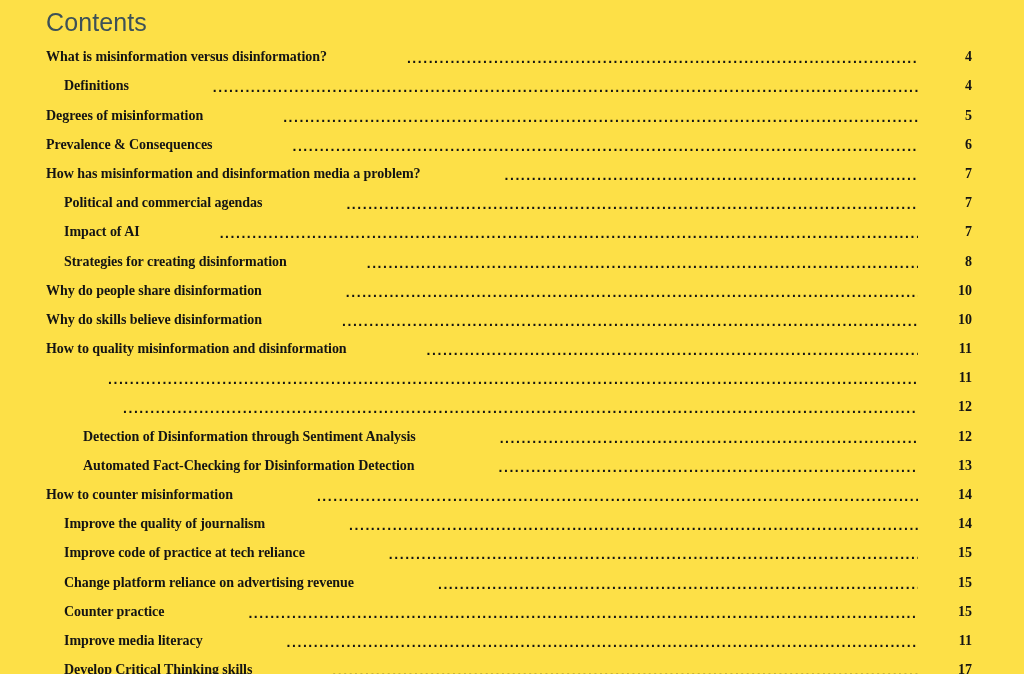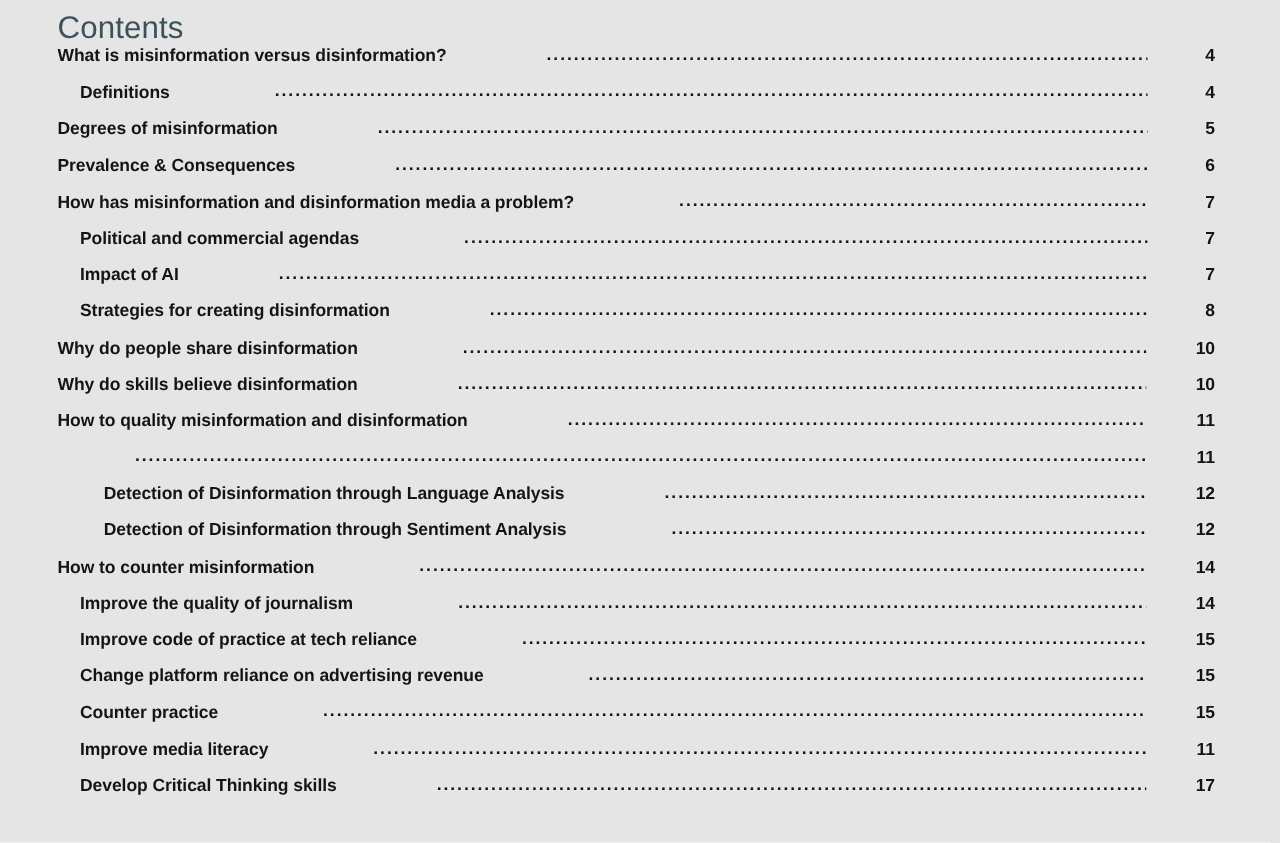--- a/index.html
+++ b/index.html
@@ -12,21 +12,21 @@
     height: 674px;
     background: #ffffff;
     font-family: "Liberation Sans", sans-serif;
     overflow: hidden;
   }
 
   .page {
     position: relative;
     width: 1024px;
     height: 674px;
-    background: #e5e5e5;
+    background: #fde047;
     box-sizing: border-box;
     padding: 0;
   }
 
   .toc-heading {
     position: absolute;
     left: 46px;
     top: 7px;
     font-family: "Liberation Sans", sans-serif;
     font-size: 25px;
@@ -39,25 +39,25 @@
 
   .toc-list {
     position: absolute;
     left: 46px;
     top: 36px;
     width: 926px;
   }
 
   .toc-entry {
     display: flex;
-    align-items: flex-start;
+    align-items: flex-end;
     width: 100%;
     height: 29.2px;
     box-sizing: border-box;
-    font-family: Liberation Sans, sans-serif;
+    font-family: Liberation Serif, serif;
     font-size: 14px;
     font-weight: bold;
     color: #141414;
     letter-spacing: -0.05px;
     white-space: nowrap;
     overflow: hidden;
     gap: 40px;
   }
 
   .toc-entry.lvl-0 { padding-left: 0px; }
@@ -183,31 +183,36 @@
         <span class="entry-gap nogap"></span>
         <span class="entry-leader"></span>
         <span class="entry-page">11</span>
       </div>
       <div class="toc-entry lvl-1">
         <span class="entry-gap"></span>
         <span class="entry-leader"></span>
         <span class="entry-page">11</span>
       </div>
       <div class="toc-entry lvl-2">
-        <span class="entry-title">Detection of Disinformation through Language Analysis</span>
         <span class="entry-gap nogap"></span>
         <span class="entry-leader"></span>
         <span class="entry-page">12</span>
       </div>
       <div class="toc-entry lvl-2">
         <span class="entry-title">Detection of Disinformation through Sentiment Analysis</span>
         <span class="entry-gap"></span>
         <span class="entry-leader"></span>
         <span class="entry-page">12</span>
       </div>
+      <div class="toc-entry lvl-2">
+        <span class="entry-title">Automated Fact-Checking for Disinformation Detection</span>
+        <span class="entry-gap"></span>
+        <span class="entry-leader"></span>
+        <span class="entry-page">13</span>
+      </div>
       <div class="toc-entry lvl-0">
         <span class="entry-title">How to counter misinformation</span>
         <span class="entry-gap"></span>
         <span class="entry-leader"></span>
         <span class="entry-page">14</span>
       </div>
       <div class="toc-entry lvl-1">
         <span class="entry-title">Improve the quality of journalism</span>
         <span class="entry-gap"></span>
         <span class="entry-leader"></span>

